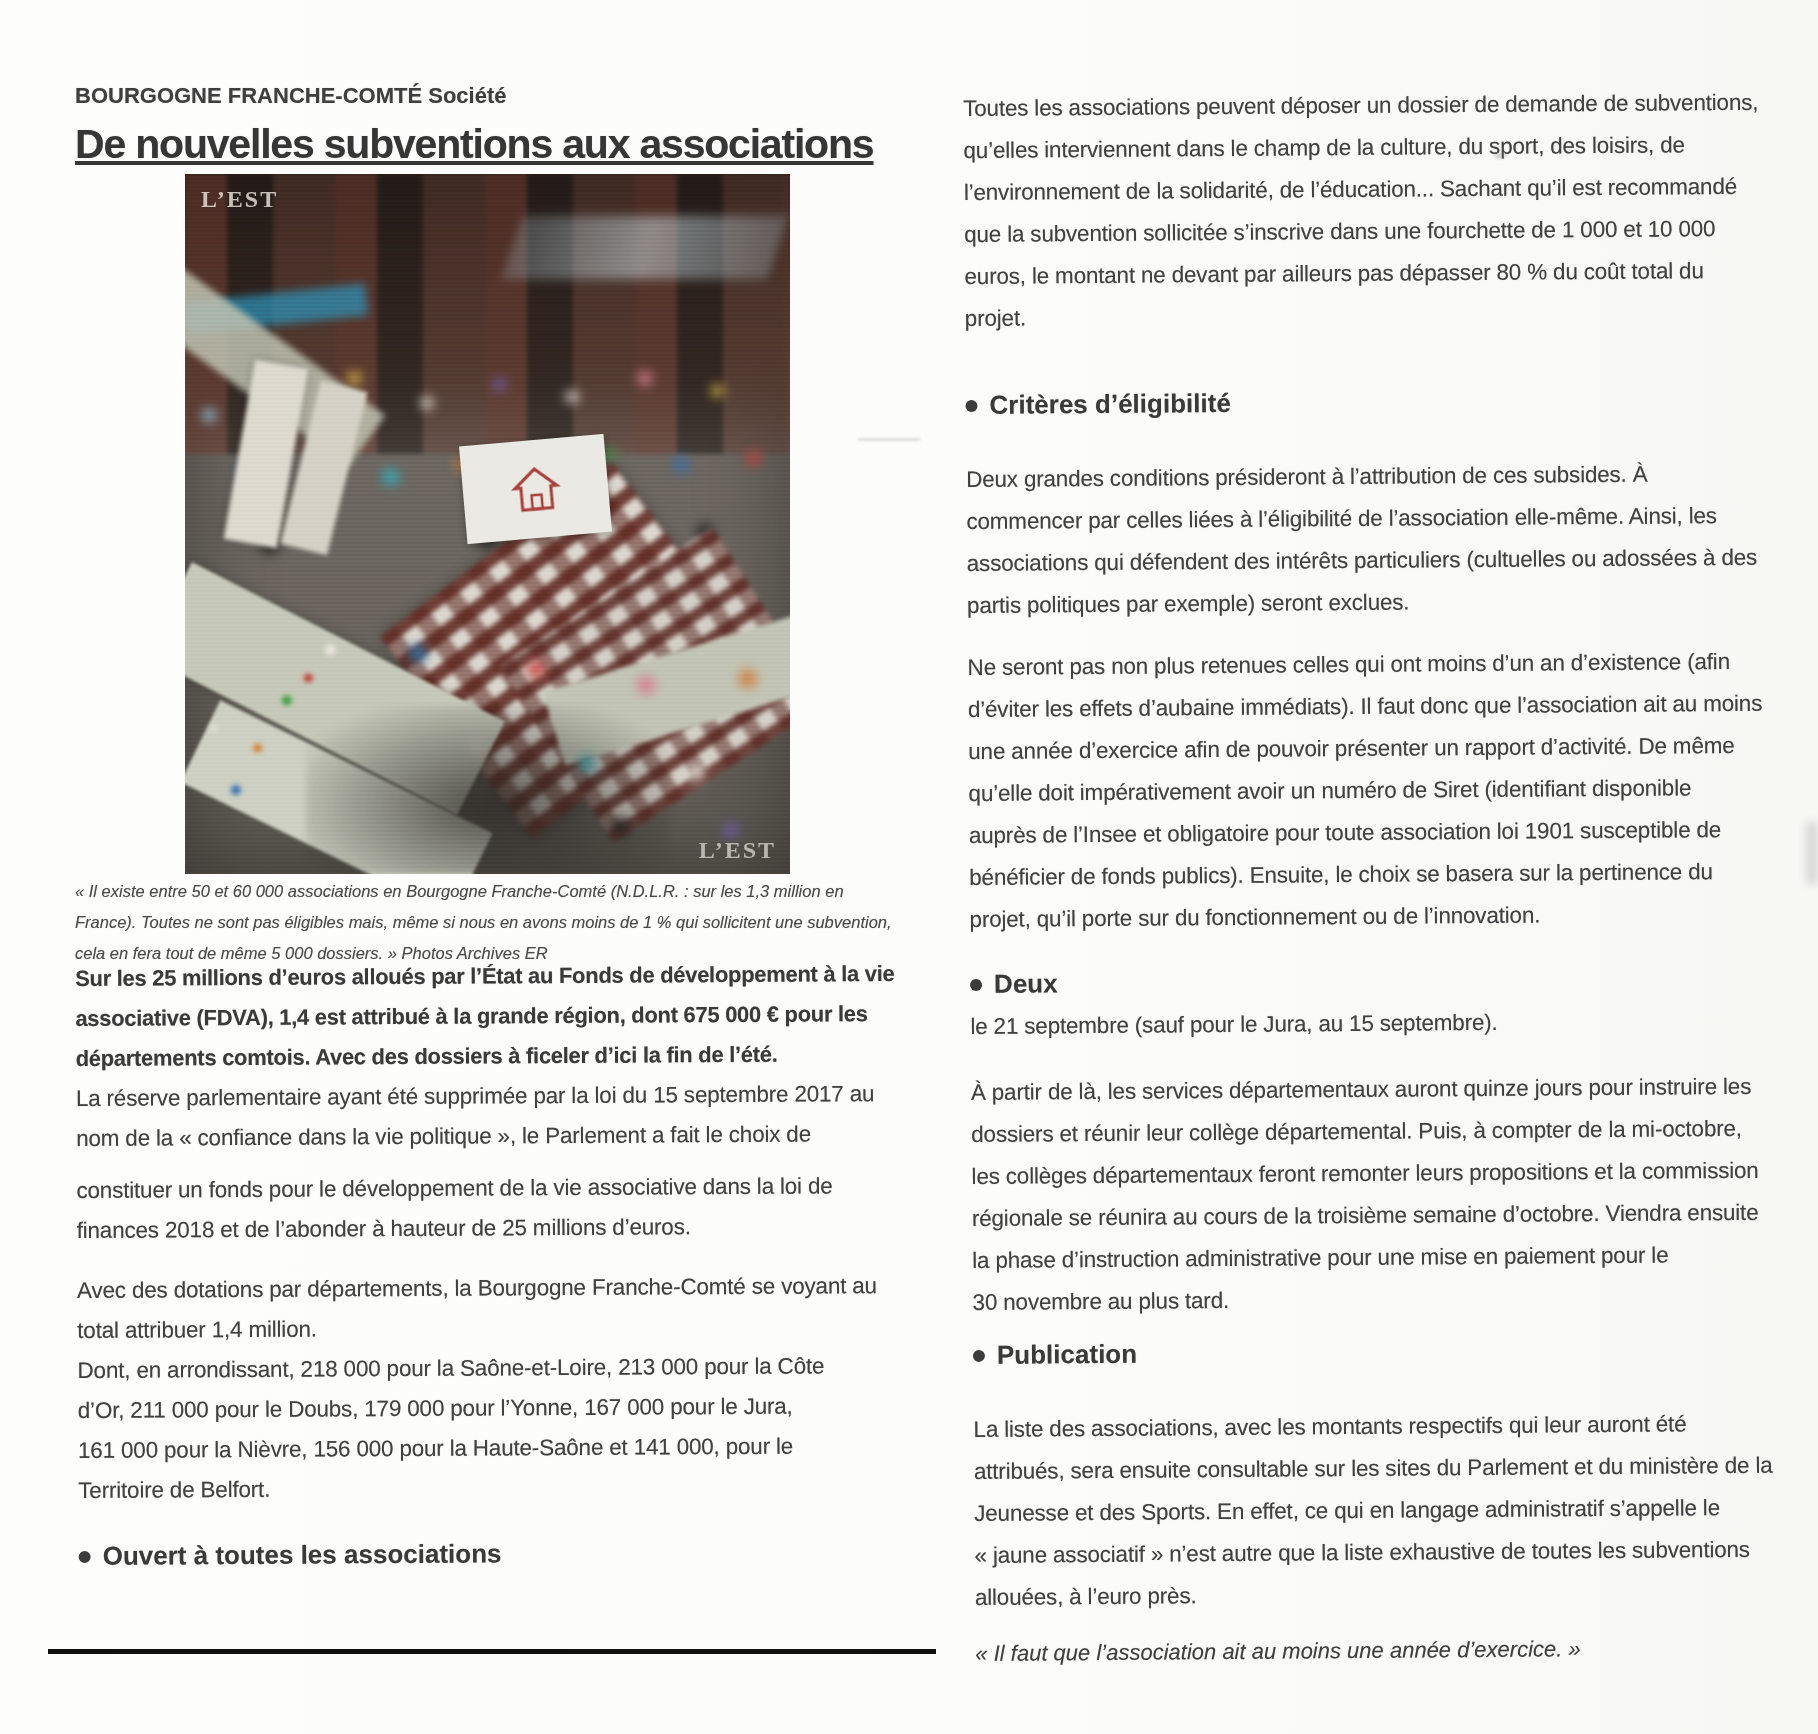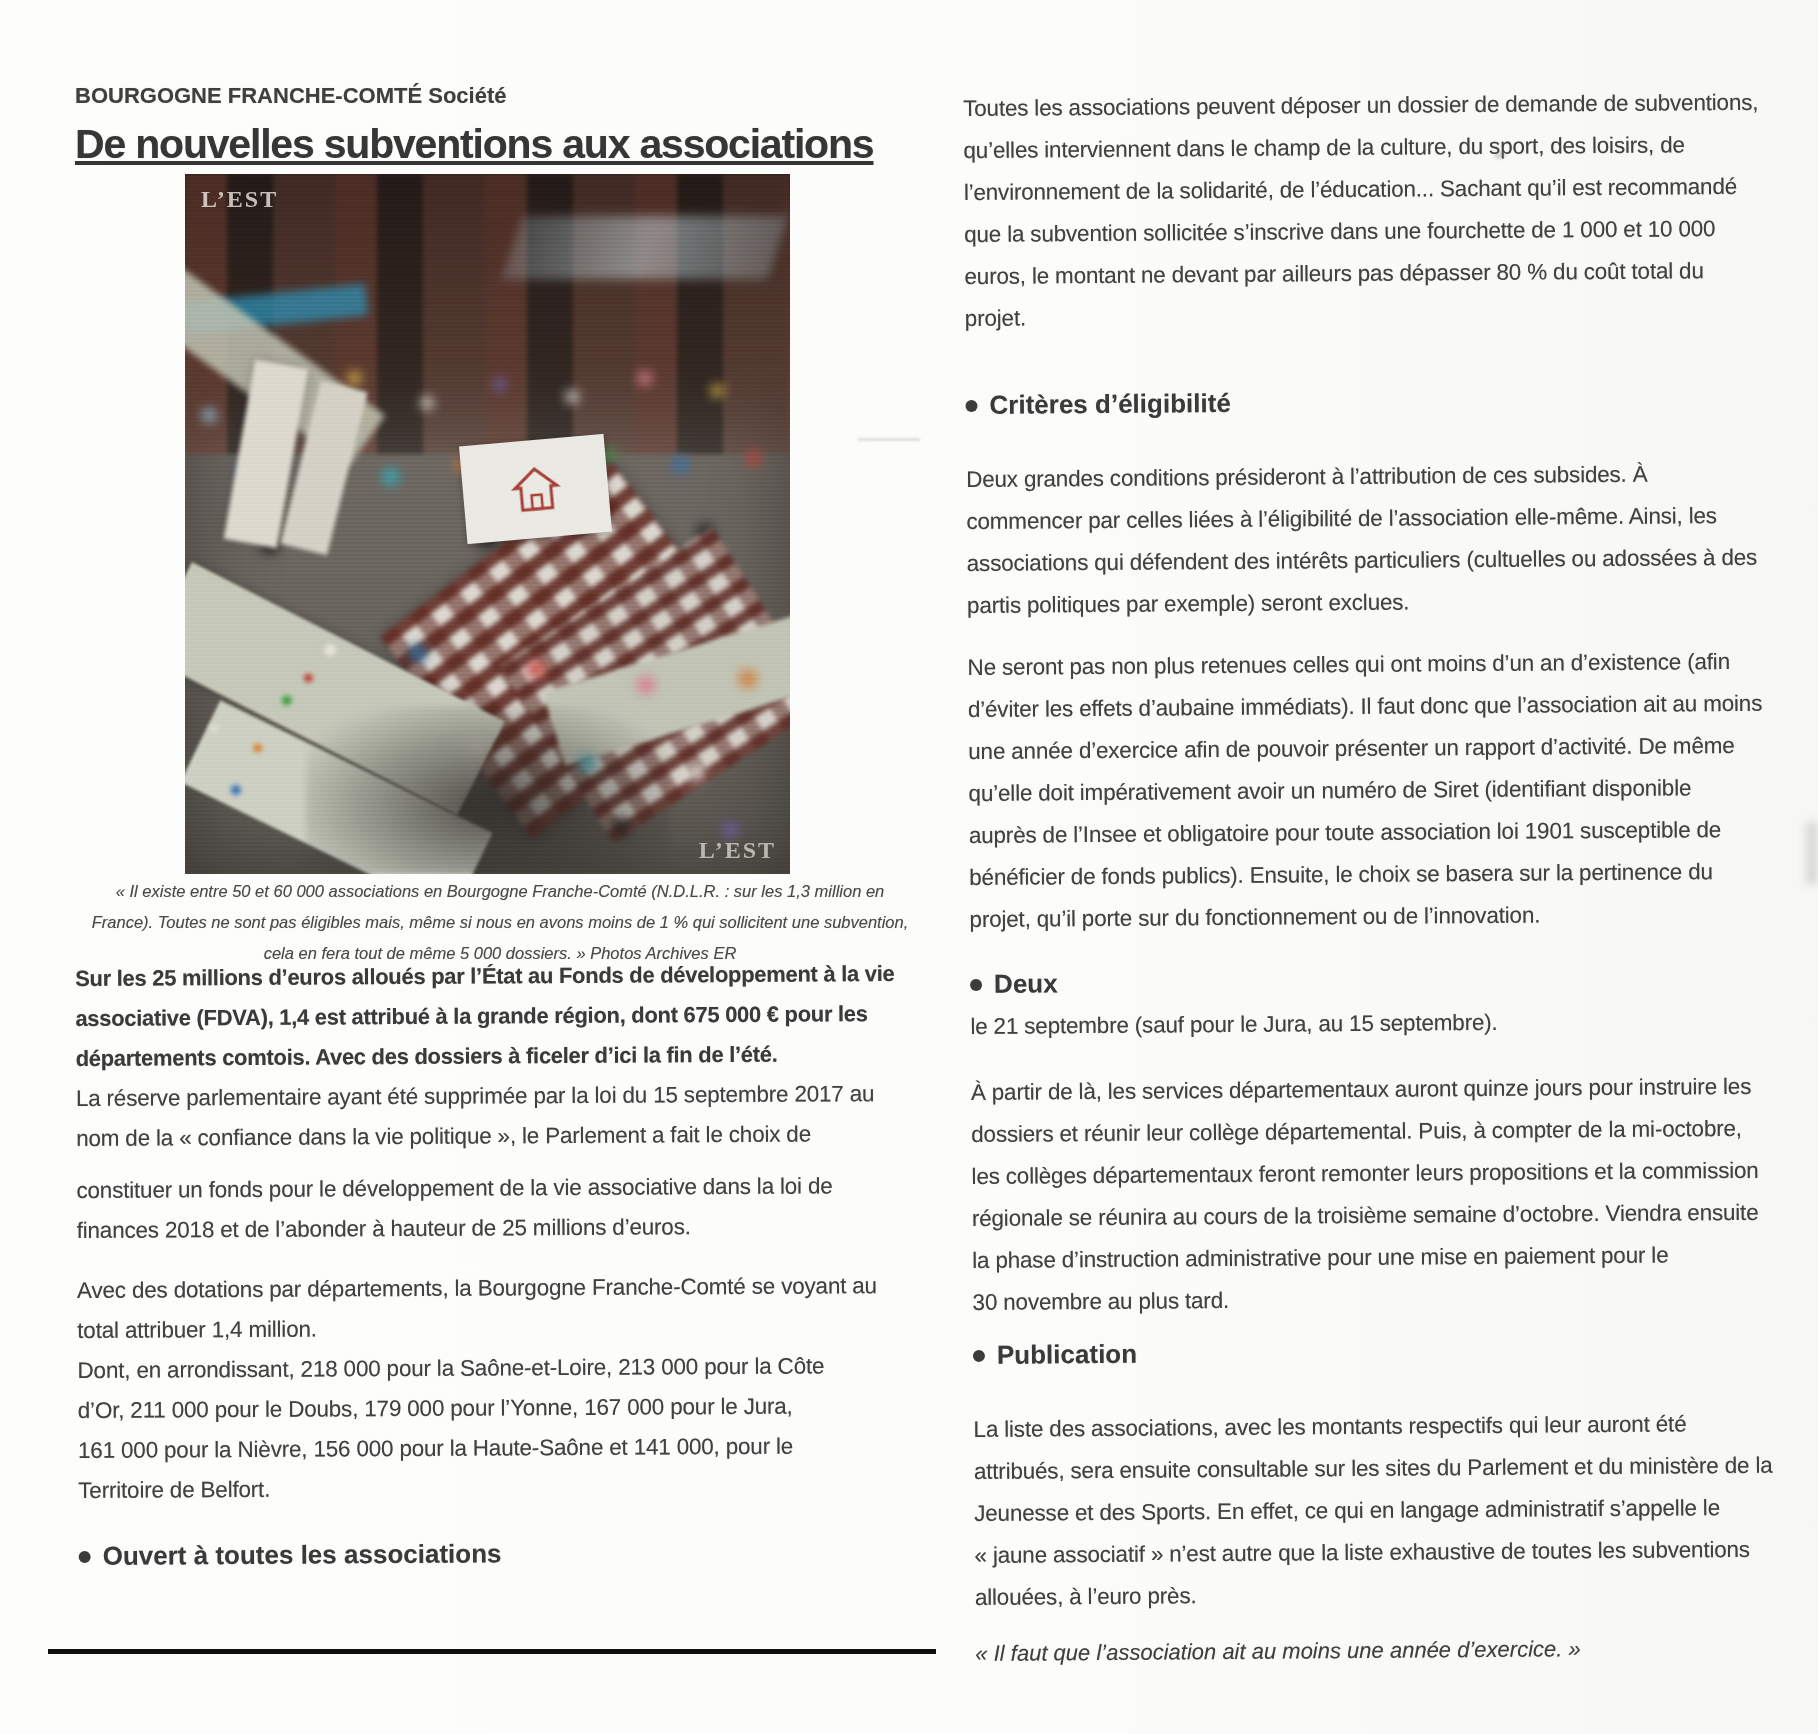--- a/index.html
+++ b/index.html
@@ -122,21 +122,21 @@
   .ph-grain{
     left:0;top:0;width:100%;height:100%;
     background:repeating-linear-gradient(0deg,rgba(255,255,255,.025) 0 2px,rgba(0,0,0,.035) 2px 4px);
     mix-blend-mode:overlay;
   }
   .wm{font-family:"Liberation Serif","DejaVu Serif",serif;font-weight:bold;color:rgba(236,233,225,.8);letter-spacing:2px;font-size:24px;}
   .wm-tl{left:16px;top:12px;}
   .wm-br{right:14px;bottom:10px;color:rgba(222,219,210,.75);}
   
   .caption{
-    margin-top:2px;width:850px;text-align:center;
+    margin-top:2px;width:850px;text-align:left;
     font-style:italic;font-size:16.5px;line-height:31px;color:#4a4a4a;
   }
   .left-text{transform:rotate(-0.35deg);transform-origin:0 0;}
   .lead{margin-top:-10px;font-weight:bold;font-size:22px;letter-spacing:-0.3px;line-height:40px;color:#3a3a3a;}
   .lbody{font-size:22.5px;line-height:40px;letter-spacing:-0.2px;}
   .lp1{margin-top:0;}
   .lp2{margin-top:12px;}
   .lp3{margin-top:20px;}
   .lp4{margin-top:0;}
   .sec-head{display:flex;align-items:center;gap:12px;font-weight:bold;font-size:26px;color:#3a3a3a;}

